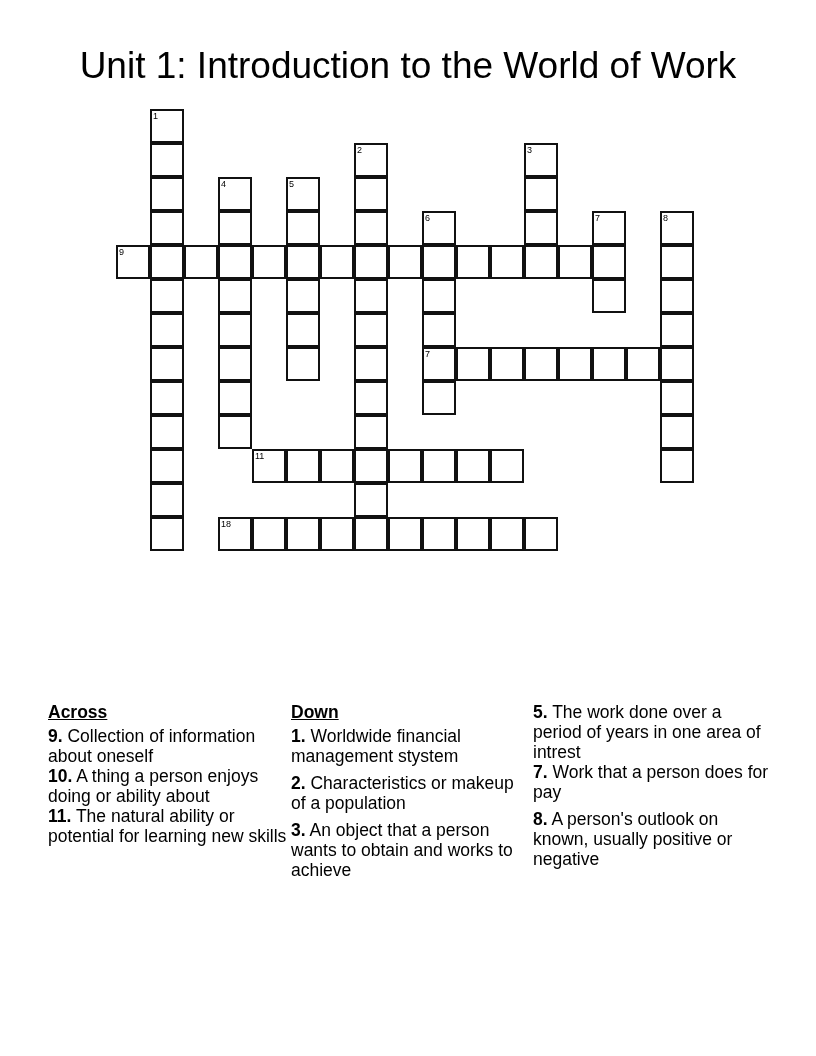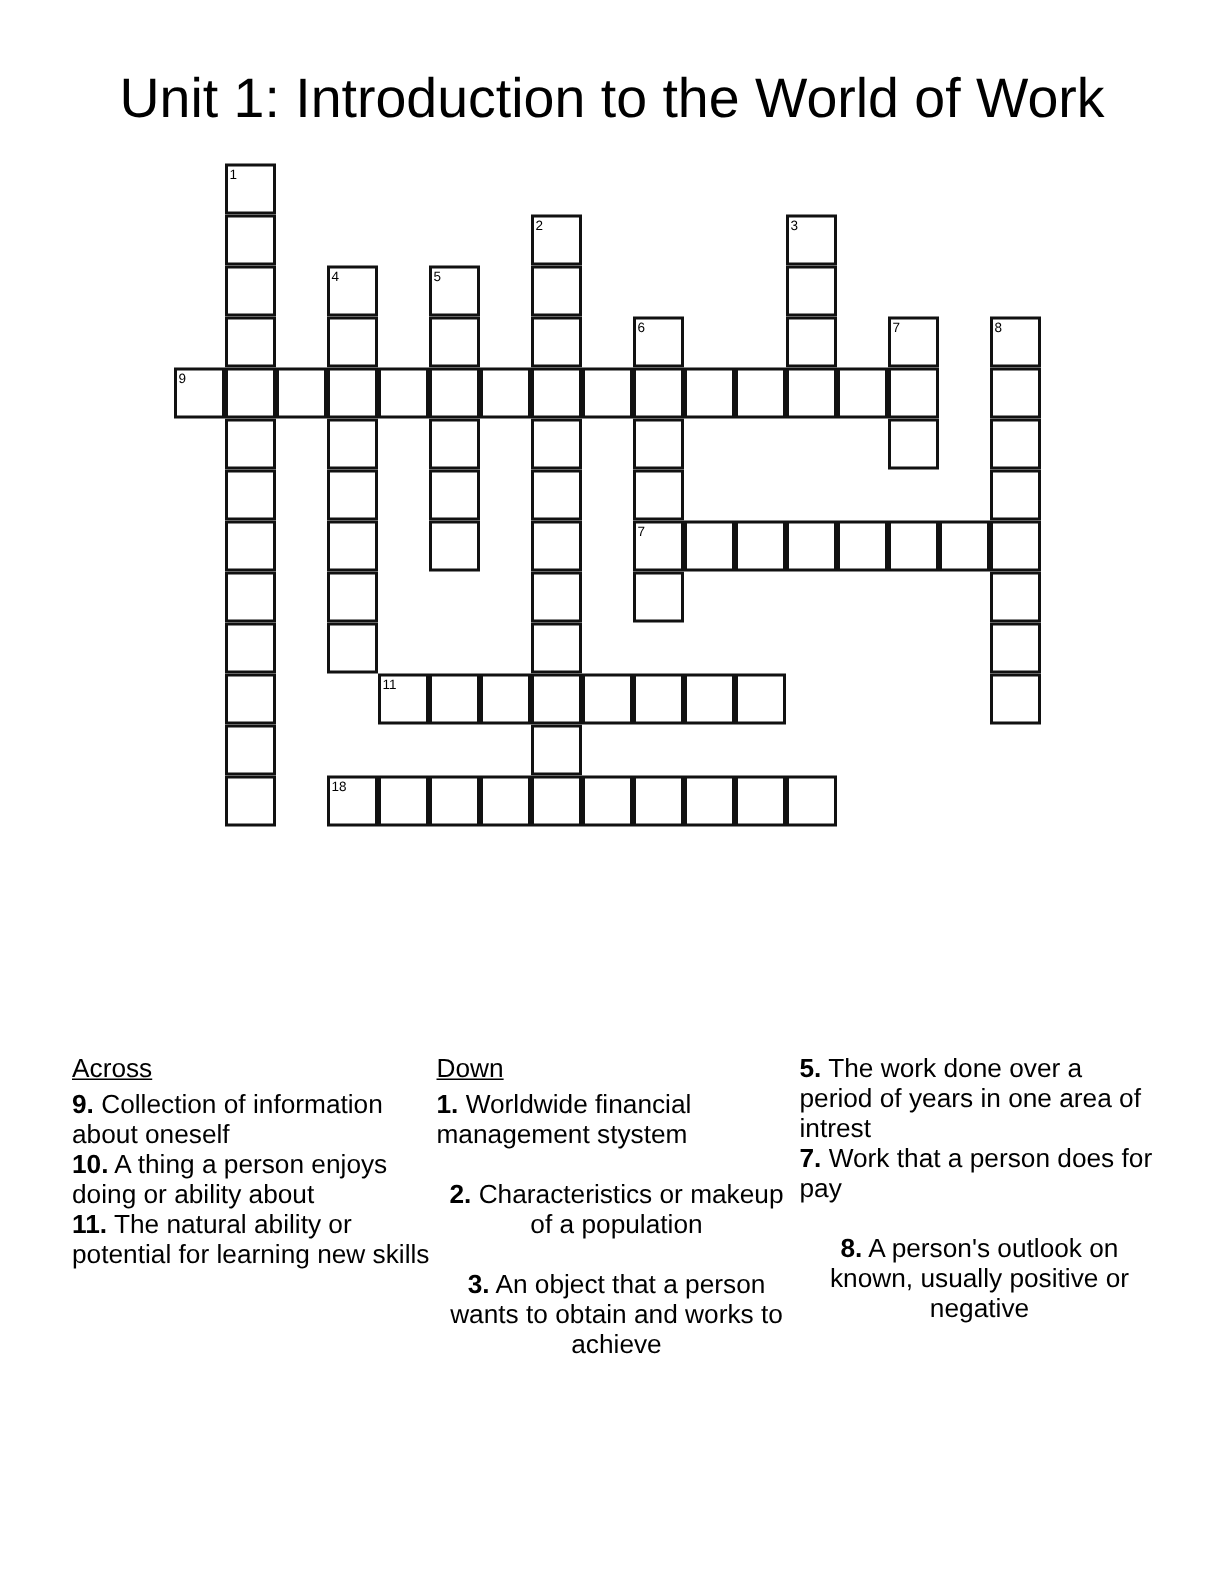--- a/index.html
+++ b/index.html
@@ -8,23 +8,23 @@
   .title { position: absolute; left: 0; top: 42px; width: 816px; text-align: center;
            font-size: 37px; line-height: 48px; font-weight: normal; }
   .grid { position: absolute; left: 0; top: 0; width: 816px; height: 600px; }
   .cell { position: absolute; width: 34px; height: 34px; box-sizing: border-box;
           border: 2px solid #111; background: #fff; margin-left: -1px; margin-top: -1px; }
   .cell .num { position: absolute; left: 1px; top: 0px; font-size: 9px; line-height: 10px; }
   .clues { position: absolute; top: 702px; font-size: 17.5px; line-height: 20px; }
   .col1 { left: 48px; width: 240px; }
   .col2 { left: 291px; width: 240px; }
   .col3 { left: 533px; width: 240px; }
-  .heading { font-weight: normal; text-decoration: underline; margin-bottom: 4px; }
+  .heading { font-weight: bold; text-decoration: underline; margin-bottom: 4px; }
   .clue { margin: 0; }
-  .clue.gap { margin-top: 20px; text-align: center; }
+  .clue.gap { margin-top: 7px; }
   .clue b { font-weight: bold; }
 </style>
 </head>
 <body>
 
 <div class="title">Unit 1: Introduction to the World of Work</div>
 
 <div class="grid" id="grid">
     <div class="cell" style="left: 151px; top: 110px;">
       <span class="num">1</span>

